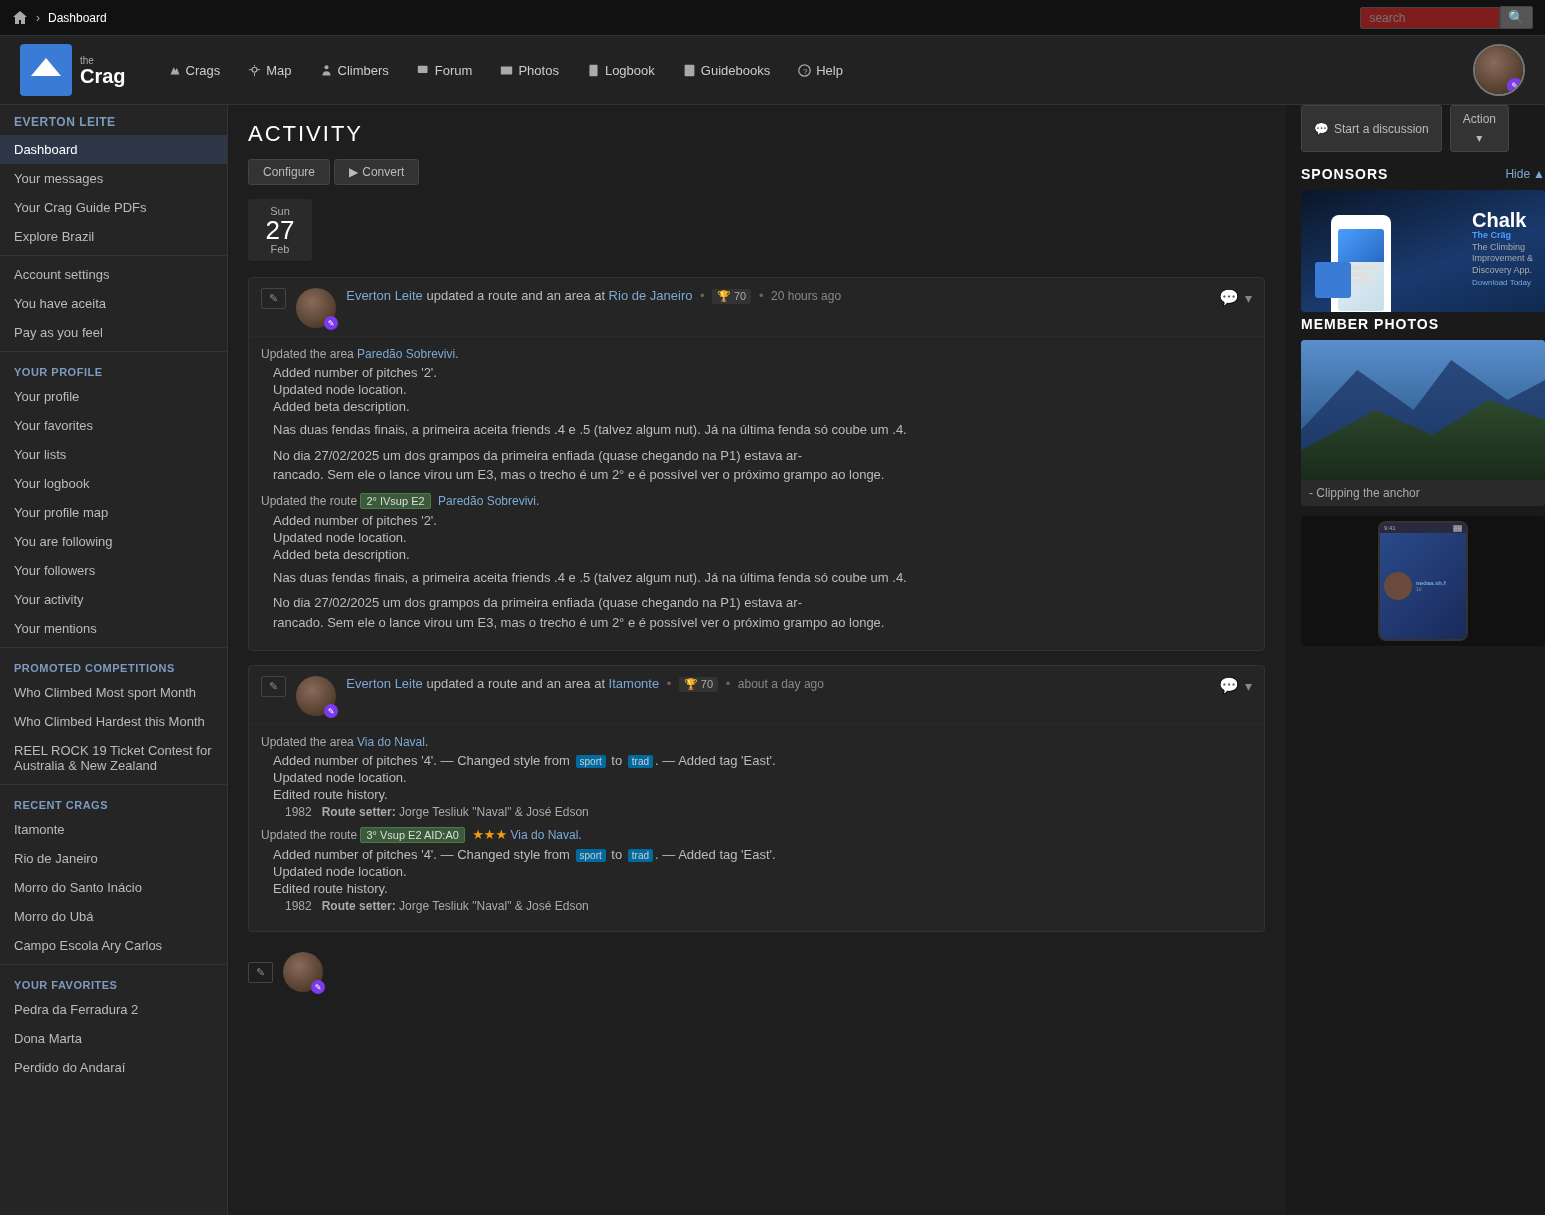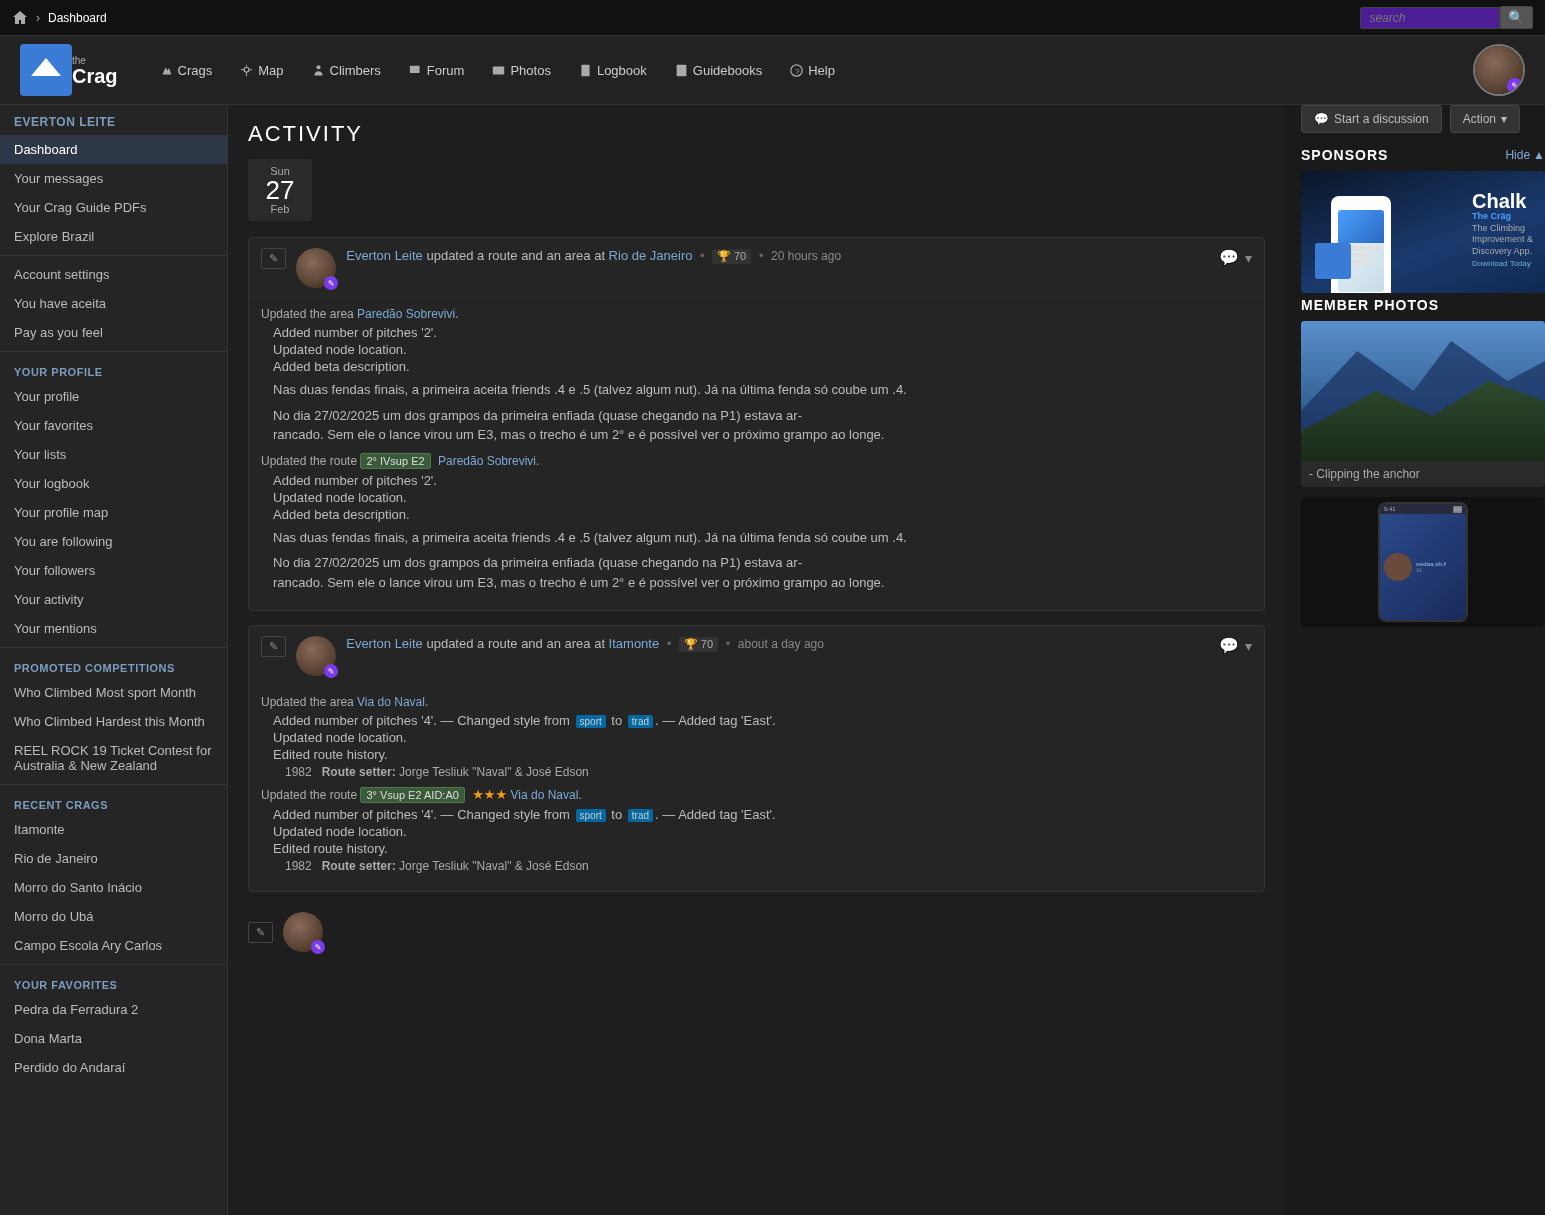--- a/index.html
+++ b/index.html
@@ -4,26 +4,26 @@
   <style>
     * { box-sizing: border-box; margin: 0; padding: 0; }
     body { background: #1a1a1a; color: #ccc; font-family: -apple-system, BlinkMacSystemFont, 'Segoe UI', sans-serif; font-size: 13px; }
 
     
     .top-bar { background: #111; display: flex; align-items: center; padding: 0 12px; height: 36px; border-bottom: 1px solid #333; }
     .top-bar-left { display: flex; align-items: center; gap: 8px; color: #aaa; font-size: 12px; }
     .top-bar-left svg { width: 16px; height: 16px; fill: #aaa; }
     .top-bar-title { color: #fff; font-size: 12px; font-weight: 500; }
     .top-bar-search { margin-left: auto; display: flex; align-items: center; }
-    .top-bar-search input { background: #4c1d95; border: 1px solid #444; color: #ccc; padding: 3px 8px; font-size: 12px; outline: none; border-radius: 2px 0 0 2px; width: 140px; font-style: italic; }
+    .top-bar-search input { background: #7f1d1d; border: 1px solid #444; color: #ccc; padding: 3px 8px; font-size: 12px; outline: none; border-radius: 2px 0 0 2px; width: 140px; }
     .top-bar-search button { background: #555; border: 1px solid #444; color: #ccc; padding: 3px 7px; cursor: pointer; border-radius: 0 2px 2px 0; }
 
     
     .header { background: #222; display: flex; align-items: center; padding: 8px 20px; border-bottom: 1px solid #333; }
-    .logo { display: flex; align-items: center; margin-right: 30px; }
+    .logo { display: flex; align-items: center; gap: 8px; margin-right: 30px; }
     .logo-icon { width: 52px; height: 52px; background: #3a7bd5; border-radius: 4px; display: flex; align-items: center; justify-content: center; position: relative; overflow: hidden; }
     .logo-icon-inner { width: 30px; height: 30px; background: #fff; clip-path: polygon(0 70%, 50% 10%, 100% 70%); }
     .main-nav { display: flex; align-items: center; gap: 4px; }
     .nav-item { color: #ccc; text-decoration: none; padding: 6px 12px; font-size: 13px; display: flex; align-items: center; gap: 5px; border-radius: 3px; cursor: pointer; }
     .nav-item svg { width: 14px; height: 14px; fill: #aaa; }
     .header-avatar { margin-left: auto; width: 52px; height: 52px; border-radius: 50%; background: #555; overflow: hidden; border: 2px solid #777; position: relative; }
     .avatar-img { width: 100%; height: 100%; background: radial-gradient(circle at 40% 35%, #8a6a5a, #3a2a1a); }
     .avatar-badge { position: absolute; bottom: 0; right: 0; width: 16px; height: 16px; background: #7c3aed; border-radius: 50%; display: flex; align-items: center; justify-content: center; font-size: 9px; color: #fff; }
 
     
@@ -79,21 +79,21 @@
     .entry-route-badge.grade { background: #3a5a3a; border-color: #4a7a4a; }
     .entry-section { margin-bottom: 8px; }
     .tag-badge { display: inline-block; background: #0369a1; color: #ccc; font-size: 10px; padding: 1px 4px; border-radius: 2px; margin: 0 2px; }
     .stars { color: #f59e0b; font-size: 13px; }
     .route-info-line { color: #aaa; font-size: 12px; margin: 3px 0 3px 24px; }
 
     
     .right-sidebar { width: 260px; min-width: 260px; padding: 0 0 0 16px; }
     .action-bar { display: flex; gap: 8px; margin-bottom: 14px; }
     .start-discussion-btn { background: #333; border: 1px solid #444; color: #bbb; padding: 6px 12px; font-size: 12px; cursor: pointer; border-radius: 3px; display: flex; align-items: center; gap: 5px; }
-    .action-btn { background: #333; border: 1px solid #444; color: #bbb; padding: 6px 12px; font-size: 12px; cursor: pointer; border-radius: 3px; display: flex; align-items: center; gap: 5px; }
+    .action-btn { background: #333; border: 1px solid #444; color: #bbb; padding: 6px 12px; font-size: 12px; cursor: pointer; border-radius: 3px; display: flex; align-items: center; gap: 5px; flex-direction: column; }
     .sponsors-header { display: flex; align-items: center; justify-content: space-between; margin-bottom: 8px; }
     .sponsors-title { font-size: 14px; font-weight: 600; color: #fff; text-transform: uppercase; letter-spacing: 1px; }
     .hide-link { color: #7ca9d4; font-size: 12px; cursor: pointer; text-decoration: none; display: flex; align-items: center; gap: 3px; }
     .sponsor-img { width: 100%; height: 122px; background: linear-gradient(135deg, #1a1a2e 0%, #16213e 50%, #0f3460 100%); border-radius: 4px; display: flex; align-items: center; justify-content: center; margin-bottom: 4px; overflow: hidden; position: relative; }
     .sponsor-phone { width: 60px; height: 110px; background: #fff; border-radius: 8px; position: absolute; left: 30px; top: 25px; display: flex; flex-direction: column; align-items: center; justify-content: center; }
     .sponsor-text-block { position: absolute; right: 12px; top: 20px; }
     .chalk-text { font-size: 20px; font-weight: 900; color: #fff; line-height: 1; }
     .chalk-sub { font-size: 9px; color: #aaa; line-height: 1.3; }
     .chalk-crag { color: #4a9eff; font-weight: 700; }
     .crag-logo-sm { width: 36px; height: 36px; background: #3a7bd5; border-radius: 3px; position: absolute; left: 14px; bottom: 14px; }
@@ -233,20 +233,27 @@
     <hr class="sidebar-divider">
     <div class="sidebar-section">Your Favorites</div>
     <a class="sidebar-item">Pedra da Ferradura 2</a>
     <a class="sidebar-item">Dona Marta</a>
     <a class="sidebar-item">Perdido do Andaraí</a>
   </div>
 
   <div class="main">
     <h1 class="activity-title">ACTIVITY</h1>
 
+    <div class="configure-bar">
+      <button class="config-btn">Configure</button>
+      <button class="convert-btn">
+        <span>▶</span>
+        <span>Convert</span>
+      </button>
+    </div>
 
     <div style="display:flex;gap:10px;align-items:flex-start;margin-bottom:6px;">
       <div class="date-block">
         <span class="date-day-name">Sun</span>
         <span class="date-day-num">27</span>
         <span class="date-month">Feb</span>
       </div>
     </div>
 
     <div class="activity-entry">

